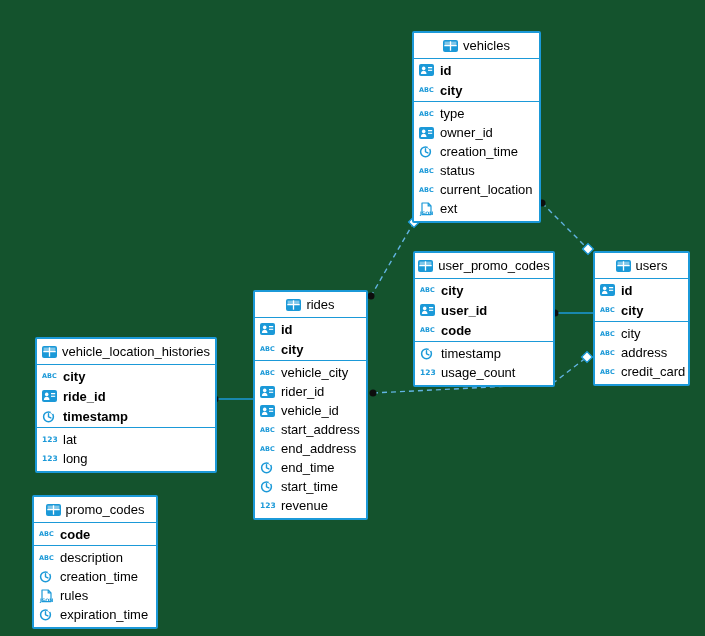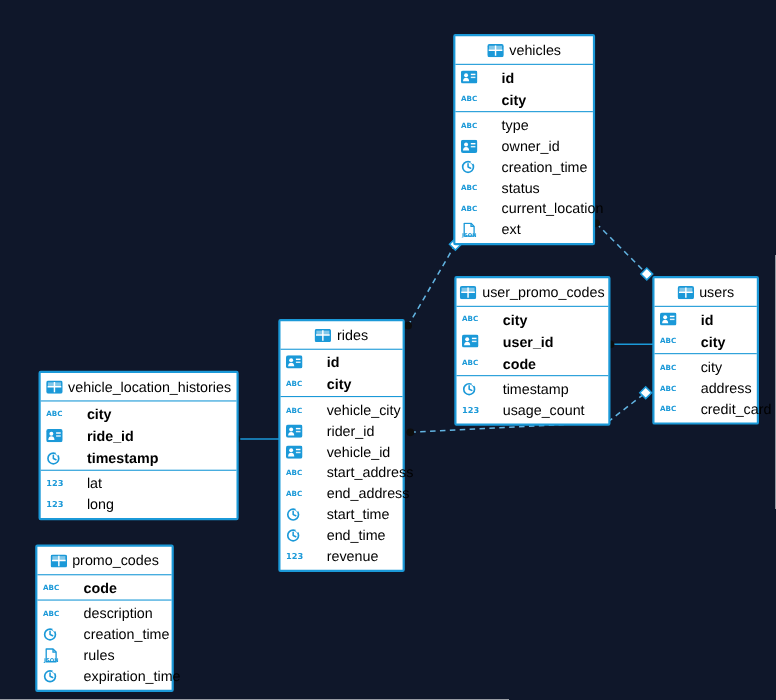--- a/index.html
+++ b/index.html
@@ -1,33 +1,33 @@
 <!DOCTYPE html>
 <html style="--accent: #1b99d8; --dash: #62b4e2;"><head>
 <meta charset="utf-8">
 <style>
   :root { --accent:#1b99d8; --dash:#62b4e2; --text:#000; }
   html,body { margin:0; padding:0; background:#fff; }
   .canvas {
-    position:relative; width:705px; height:636px; background:#0f172a;
+    position:relative; width:705px; height:636px; background:#14532d;
     font-family:"Liberation Sans", sans-serif; overflow:hidden;
   }
   #relations { position:absolute; left:0; top:0; pointer-events:none; }
   .table {
     position:absolute; background:#fff; border:2px solid var(--accent);
     border-radius:2px; box-sizing:border-box;
   }
   .thead {
     height:25px; display:flex; align-items:center; justify-content:center; gap:5px;
     border-bottom:1.5px solid var(--accent); font-size:13px; color:var(--text);
     white-space:nowrap; padding:0 4px;
   }
   .tbody { padding:1px 0 3px 0; }
   .row {
-    display:flex; align-items:center; gap:20px; padding:0 5px; height:19px;
+    display:flex; align-items:center; gap:4px; padding:0 5px; height:19px;
     font-size:13px; color:var(--text); white-space:nowrap;
   }
   .row.pk { height:20px; font-weight:700; }
   .sep { border-top:1.5px solid var(--accent); margin:1px 0 2px 0; }
   .cicon { flex:0 0 17px; width:17px; display:flex; align-items:flex-end; justify-content:flex-start; }
   .ticon { display:flex; align-items:center; }
   .abc { font-size:6.5px; font-weight:800; color:var(--accent); letter-spacing:0; font-family:"DejaVu Sans", sans-serif; }
   .n123 { font-size:7.5px; font-weight:700; color:var(--accent); font-family:"DejaVu Sans", sans-serif; }
   
   #t-vehicles                   { left:412px; top:31px;  width:129px; }
@@ -337,31 +337,31 @@
           <span class="cname">end_address</span>
         </div>
         <div class="row">
           <span class="cicon">
             <svg width="13" height="13" viewBox="0 0 13 13">
               <circle cx="6.5" cy="6.8" r="4.9" fill="none" stroke="#1b99d8" stroke-width="1.5"></circle>
               <path d="M6.5 6.8 L6.5 3.8 M6.5 6.8 L8.9 7.9" stroke="#1b99d8" stroke-width="1.4" stroke-linecap="round" fill="none"></path>
               <path d="M9.2 1.6 L11.2 3.4" stroke="#fff" stroke-width="2.2"></path>
             </svg>
           </span>
+          <span class="cname">end_time</span>
+        </div>
+        <div class="row">
+          <span class="cicon">
+            <svg width="13" height="13" viewBox="0 0 13 13">
+              <circle cx="6.5" cy="6.8" r="4.9" fill="none" stroke="#1b99d8" stroke-width="1.5"></circle>
+              <path d="M6.5 6.8 L6.5 3.8 M6.5 6.8 L8.9 7.9" stroke="#1b99d8" stroke-width="1.4" stroke-linecap="round" fill="none"></path>
+              <path d="M9.2 1.6 L11.2 3.4" stroke="#fff" stroke-width="2.2"></path>
+            </svg>
+          </span>
           <span class="cname">start_time</span>
-        </div>
-        <div class="row">
-          <span class="cicon">
-            <svg width="13" height="13" viewBox="0 0 13 13">
-              <circle cx="6.5" cy="6.8" r="4.9" fill="none" stroke="#1b99d8" stroke-width="1.5"></circle>
-              <path d="M6.5 6.8 L6.5 3.8 M6.5 6.8 L8.9 7.9" stroke="#1b99d8" stroke-width="1.4" stroke-linecap="round" fill="none"></path>
-              <path d="M9.2 1.6 L11.2 3.4" stroke="#fff" stroke-width="2.2"></path>
-            </svg>
-          </span>
-          <span class="cname">end_time</span>
         </div>
         <div class="row">
           <span class="cicon">
             <span class="n123">123</span>
           </span>
           <span class="cname">revenue</span>
         </div>
       </div>
   </div>
 

